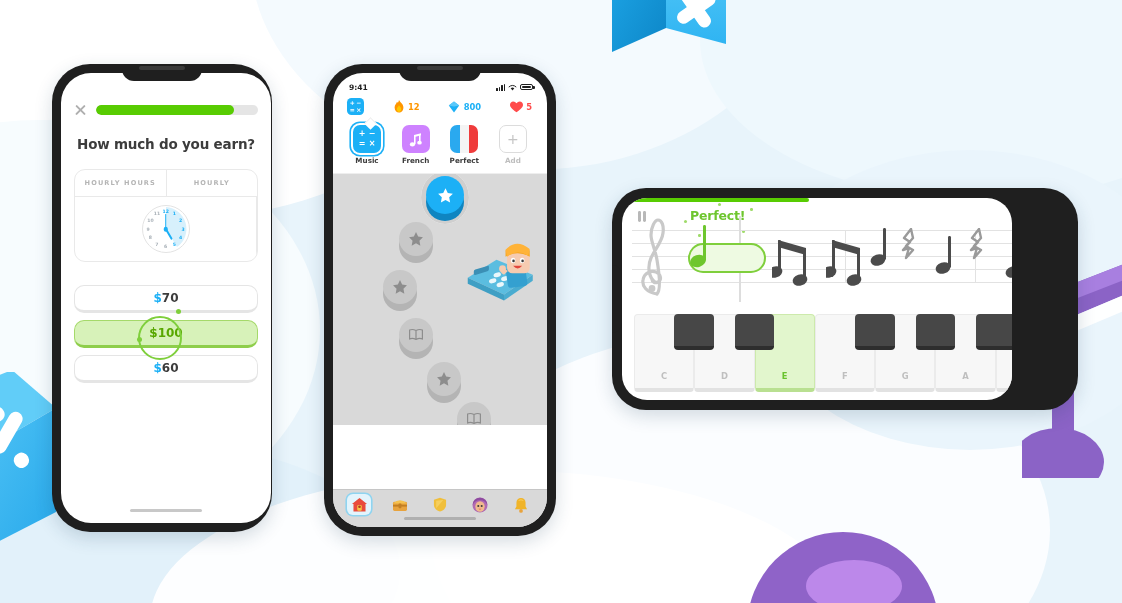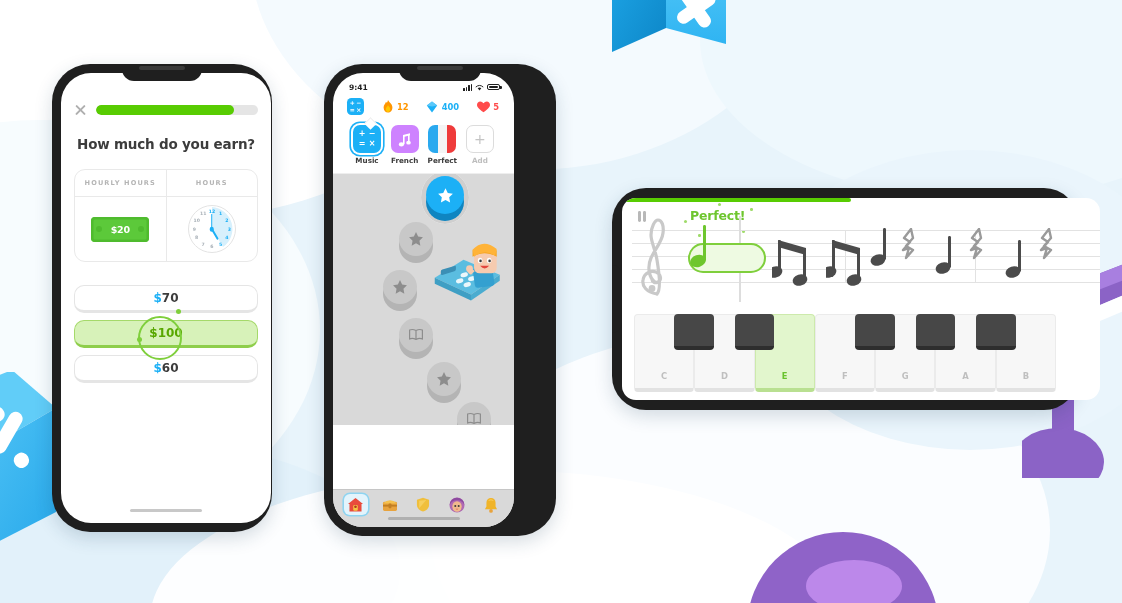--- a/index.html
+++ b/index.html
@@ -126,21 +126,21 @@
   .continue-btn {
     position:absolute; left:13px; right:13px; bottom:36px; height:26px;
     background:#58cc02; border-radius:10px; border-bottom:3px solid #4aa802;
     display:flex; align-items:center; justify-content:center;
     font-size:7.2px; font-weight:800; color:#fff; letter-spacing:1.1px; cursor:pointer;
   }
   #phone1 .homebar { bottom:11px; width:72px; height:3.4px; }
 
   
   #phone2 { left:324px; top:64px; width:232px; height:472px; }
-  #phone2 .phone-screen { left:9px; top:9px; width:181px; height:454px; border-radius:30px; background:#fff; }
+  #phone2 .phone-screen { left:9px; top:9px; width:214px; height:454px; border-radius:30px; background:#fff; }
   #phone2 .notch { width:82px; height:17px; }
   #phone2 .speaker { top:2px; width:46px; height:4px; }
 
   .statusbar {
     height:22px; display:flex; align-items:center; justify-content:space-between;
     padding:6px 14px 0 16px; font-size:7.6px; font-weight:700; color:#1f1f1f;
   }
   .sb-right { display:flex; align-items:center; gap:3px; }
   .sb-bars { display:flex; align-items:flex-end; gap:1px; height:7px; }
   .sb-bars i { width:1.5px; background:#1f1f1f; border-radius:.5px; display:block; }
@@ -199,21 +199,21 @@
     position:absolute; left:0; right:0; bottom:0; height:38px; background:#d9d9d9;
     border-top:1.4px solid #c6c6c6; display:flex; align-items:center;
     justify-content:space-around; padding:0 6px 8px 6px;
   }
   .tab { width:24px; height:21px; display:flex; align-items:center; justify-content:center; cursor:pointer; border-radius:6px; }
   .tab.active { box-shadow:0 0 0 1.6px #8fd4f0; background:#e3f4fc; }
   #phone2 .homebar { bottom:7px; width:72px; height:3.4px; background:#b0b0b0; }
 
   
   #phone3 { left:612px; top:188px; width:466px; height:222px; border-radius:34px; }
-  #phone3 .phone-screen { left:10px; top:10px; width:478px; height:202px; border-radius:14px; }
+  #phone3 .phone-screen { left:10px; top:10px; width:390px; height:202px; border-radius:25px; }
   .side-notch {
     position:absolute; left:0; top:50%; transform:translateY(-50%);
     width:10px; height:68px; background:#1f1f1f; border-radius:0 10px 10px 0; z-index:6;
   }
   .music-progress { position:absolute; left:0; top:0; height:3.6px; background:#58cc02; border-radius:0 3px 3px 0; }
   .pause-ico { position:absolute; left:16px; top:13px; display:flex; gap:2.6px; cursor:pointer; }
   .pause-ico i { width:2.6px; height:11px; background:#b8b8b8; border-radius:1.4px; display:block; }
   .perfect {
     position:absolute; left:68px; top:10px; font-size:12.5px; font-weight:800; color:#6ec62e;
     letter-spacing:-.2px;
@@ -313,28 +313,23 @@
         <div class="progress-track">
           <div class="progress-fill" id="p1-progress" style="width: 85%;"></div>
         </div>
       </div>
 
       <div class="q-title">How much do you earn?</div>
 
       <div class="wage-table">
         <div class="wt-head">
           <div>HOURLY HOURS</div>
-          <div>HOURS</div>
+          <div>HOURLY</div>
         </div>
         <div class="wt-body">
-          <div class="wt-cell">
-            <div class="money">
-              <span>$20</span>
-            </div>
-          </div>
           <div class="wt-cell">
             <div class="clock">
               <div class="clock-face"></div>
               <svg viewBox="0 0 48 48" width="48" height="48" style="position:absolute;inset:0;">
                 <path d="M24 24 L24 2 A22 22 0 0 1 35 42 Z" fill="#d7f0fc"></path>
               </svg>
               <div id="clock-nums">
                   <div class="clock-num on" style="left: 21px; top: 4px;">12</div>
                   <div class="clock-num on" style="left: 29.75px; top: 6.34456px;">1</div>
                   <div class="clock-num on" style="left: 36.1554px; top: 12.75px;">2</div>
@@ -416,21 +411,21 @@
             <path d="M6 0 C7.6 3 10.4 3.8 10.4 7.6 C10.4 10.6 8.4 12.6 6 12.6 C3.6 12.6 1.6 10.6 1.6 7.6 C1.6 4.8 3.4 4 4 1.8 C4.6 3 5.2 3.4 6 0 Z" fill="#ff9600"></path>
             <path d="M6 5.2 C6.9 6.8 8.2 7.2 8.2 9.2 C8.2 10.8 7.2 11.9 6 11.9 C4.8 11.9 3.8 10.8 3.8 9.2 C3.8 7.6 4.9 7 6 5.2 Z" fill="#ffc800"></path>
           </svg>
           <span class="flame-count">12</span>
         </div>
         <div class="stat">
           <svg width="12" height="12" viewBox="0 0 12 12">
             <path d="M6 0.6 L11.2 4.6 L6 11.4 L0.8 4.6 Z" fill="#1cb0f6"></path>
             <path d="M6 0.6 L11.2 4.6 L6 5.6 L0.8 4.6 Z" fill="#5ac8fa"></path>
           </svg>
-          <span class="gem-count">400</span>
+          <span class="gem-count">800</span>
         </div>
         <div class="stat">
           <svg width="13" height="12" viewBox="0 0 13 12">
             <path d="M6.5 11.2 C1.2 7.6 0 5.8 0 3.8 C0 1.7 1.5 0.4 3.2 0.4 C4.5 0.4 5.8 1.2 6.5 2.3 C7.2 1.2 8.5 0.4 9.8 0.4 C11.5 0.4 13 1.7 13 3.8 C13 5.8 11.8 7.6 6.5 11.2 Z" fill="#ff4b4b"></path>
           </svg>
           <span class="heart-count">5</span>
         </div>
       </div>
 
       <div class="course-bar">

